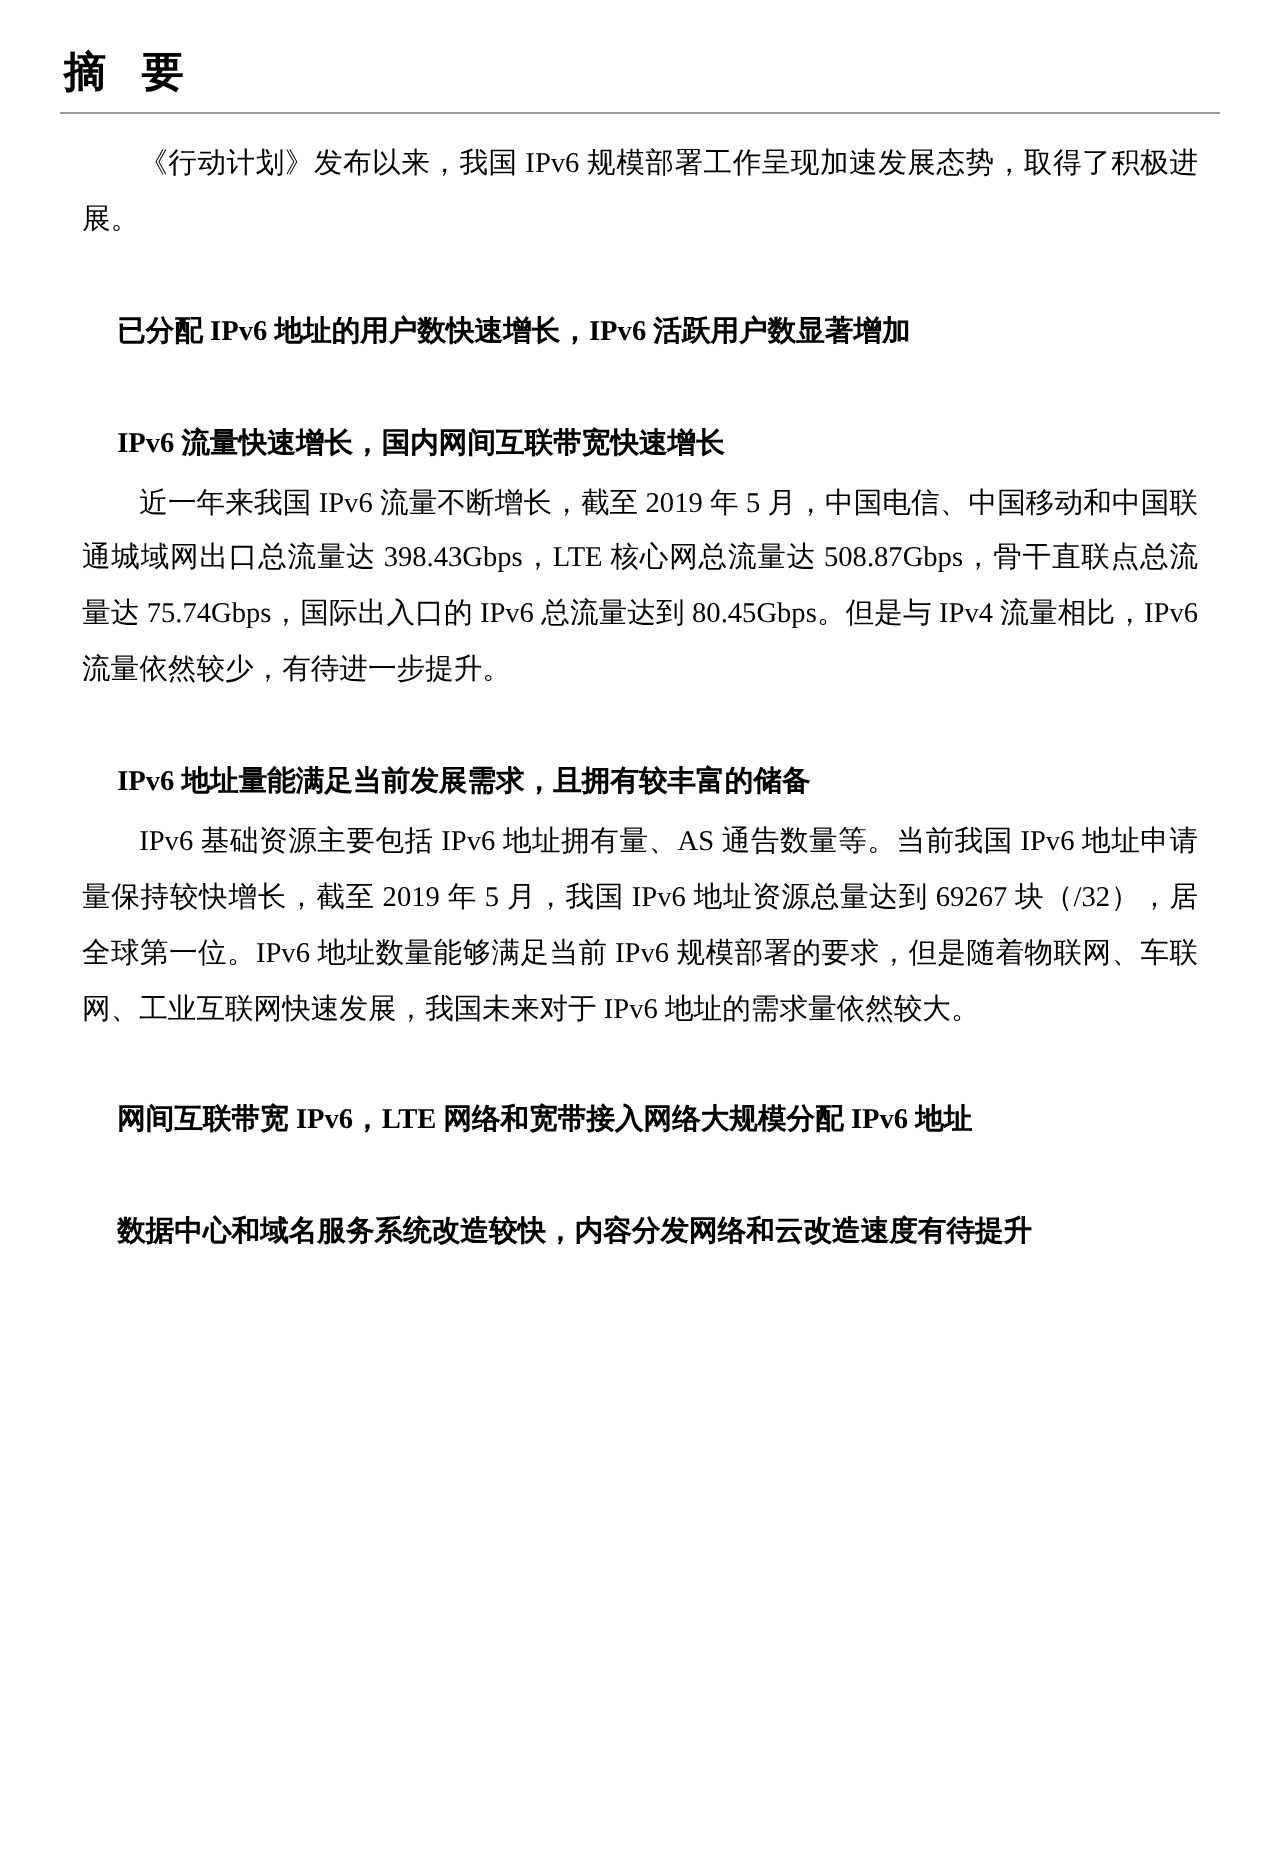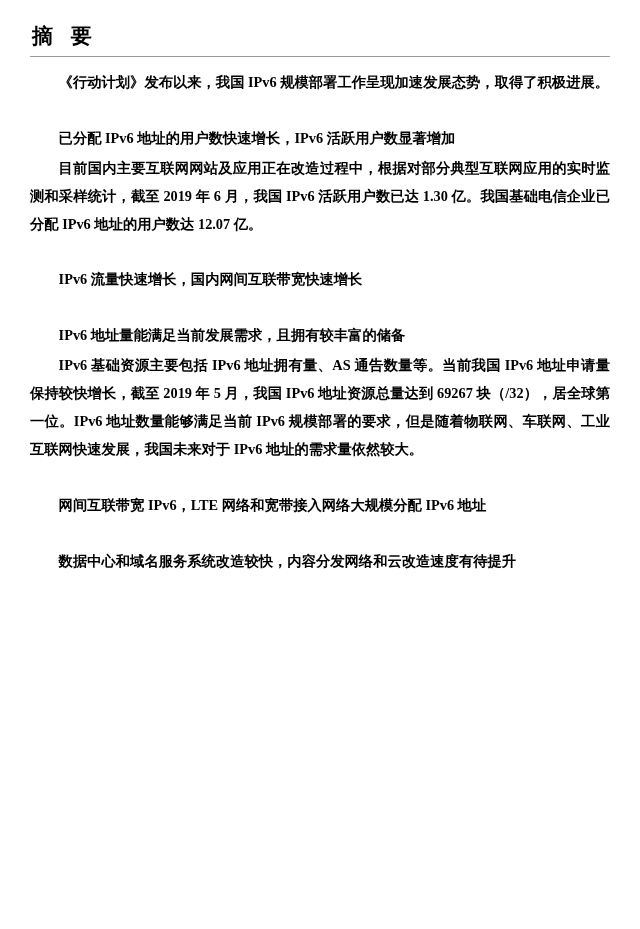--- a/index.html
+++ b/index.html
@@ -27,26 +27,25 @@
     letter-spacing: 6px;
     margin: 4px 0 2px 2px;
     font-family: "Liberation Sans", "DejaVu Sans", sans-serif;
   }
   .title-rule {
     border: 0;
     border-top: 1px solid #9a9a9a;
     margin: 6px 0 12px 0;
   }
   p {
-    margin: 0;
+    margin: 11px;
     font-size: 14.3px;
     line-height: 1.95;
     text-align: justify;
     text-justify: inter-ideograph;
-    font-weight: bold;
   }
   .body-p {
     text-indent: 2em;
   }
   .section-head {
     font-weight: bold;
     font-size: 14.3px;
     line-height: 1.95;
     text-indent: 2em;
     margin: 0;
@@ -65,23 +64,23 @@
 <body>
 
 <div class="page">
 
   <div class="doc-title">摘 要</div>
   <hr class="title-rule">
 
   <p class="body-p first-block">《行动计划》发布以来，我国 IPv6 规模部署工作呈现加速发展态势，取得了积极进展。</p>
 
   <p class="section-head gap-before">已分配 IPv6 地址的用户数快速增长，IPv6 活跃用户数显著增加</p>
-  <p class="body-p gap-small">目前国内主要互联网网站及应用正在改造过程中，根据对部分典型互联网应用的实时监测和采样统计，截至 2019 年 6 月，我国 IPv6 活跃用户数已达 1.30 亿。我国基础电信企业已分配 IPv6 地址的用户数达 12.07 亿。</p>
 
   <p class="section-head gap-before">IPv6 流量快速增长，国内网间互联带宽快速增长</p>
+  <p class="body-p gap-small">近一年来我国 IPv6 流量不断增长，截至 2019 年 5 月，中国电信、中国移动和中国联通城域网出口总流量达 398.43Gbps，LTE 核心网总流量达 508.87Gbps，骨干直联点总流量达 75.74Gbps，国际出入口的 IPv6 总流量达到 80.45Gbps。但是与 IPv4 流量相比，IPv6 流量依然较少，有待进一步提升。</p>
 
   <p class="section-head gap-before">IPv6 地址量能满足当前发展需求，且拥有较丰富的储备</p>
   <p class="body-p gap-small">IPv6 基础资源主要包括 IPv6 地址拥有量、AS 通告数量等。当前我国 IPv6 地址申请量保持较快增长，截至 2019 年 5 月，我国 IPv6 地址资源总量达到 69267 块（/32），居全球第一位。IPv6 地址数量能够满足当前 IPv6 规模部署的要求，但是随着物联网、车联网、工业互联网快速发展，我国未来对于 IPv6 地址的需求量依然较大。</p>
 
   <p class="section-head gap-before">网间互联带宽 IPv6，LTE 网络和宽带接入网络大规模分配 IPv6 地址</p>
 
   <p class="section-head gap-before">数据中心和域名服务系统改造较快，内容分发网络和云改造速度有待提升</p>
 
 </div>
 

